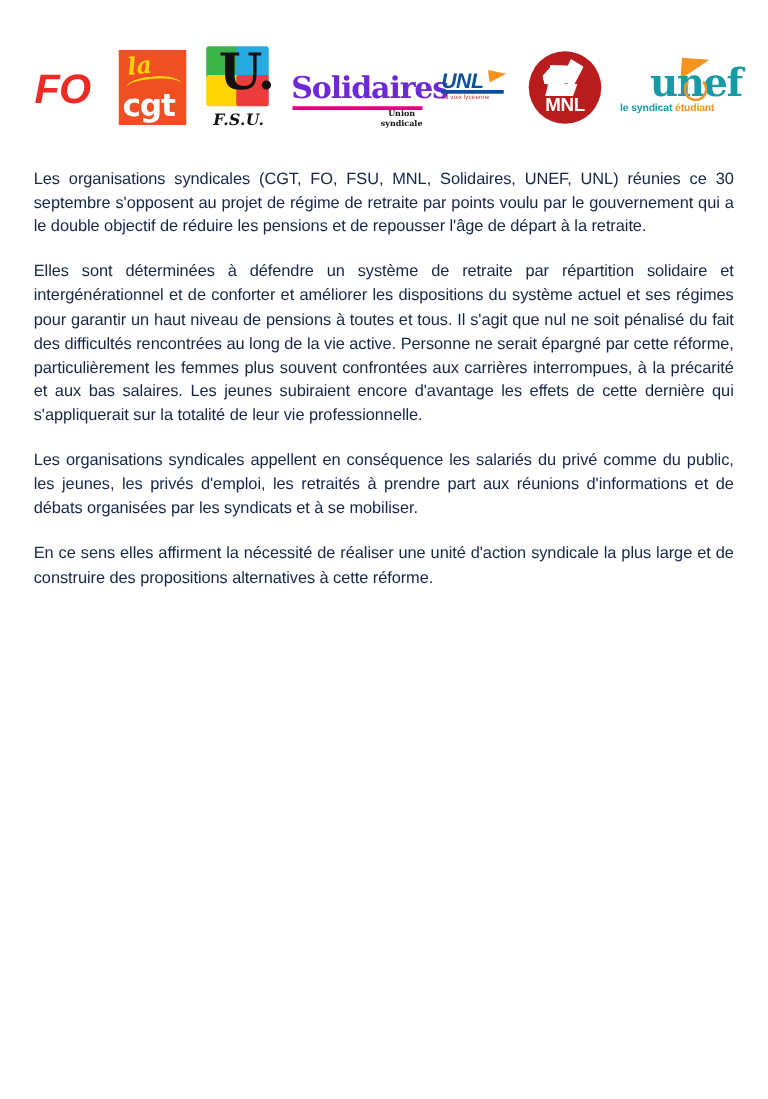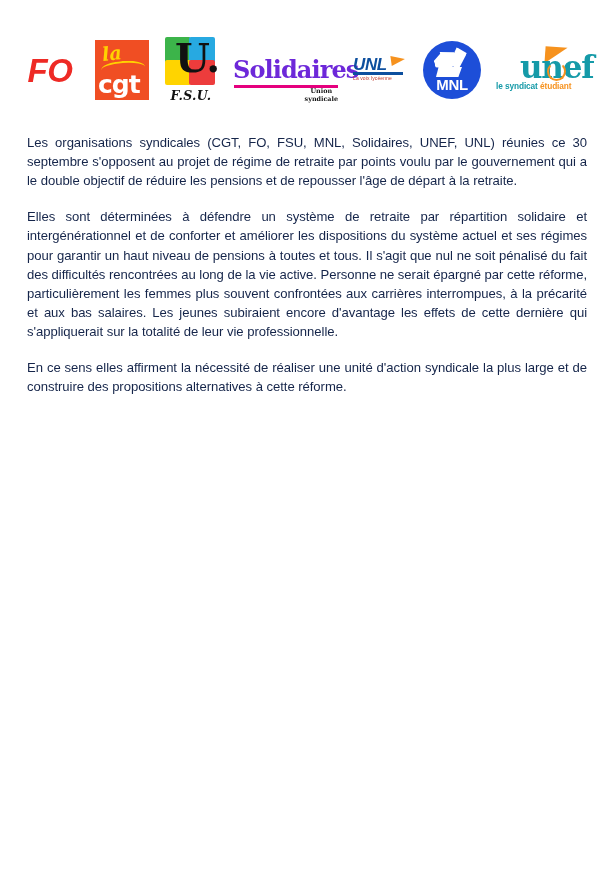--- a/index.html
+++ b/index.html
@@ -237,21 +237,21 @@
     letter-spacing: 0.1px;
     line-height: 1;
     white-space: nowrap;
   }
 
   
   .logo-mnl {
     width: 58px;
     height: 58px;
     border-radius: 50%;
-    background: #1d4ed8;
+    background: #b91c1c;
     position: relative;
     overflow: hidden;
   }
   .logo-mnl .mnl-horn {
     position: absolute;
     left: 11px;
     top: 10px;
     width: 22px;
     height: 19px;
     background: #ffffff;
@@ -433,16 +433,17 @@
       <span class="unef-ring"></span>
       <span class="unef-tag"><span class="t1">le syndicat </span><span class="t2">étudiant</span></span>
     </div>
 
   </div>
 
   <div class="doc">
 
     <p class="para">Les organisations syndicales (CGT, FO, FSU, MNL, Solidaires, UNEF, UNL) réunies ce 30 septembre s'opposent au projet de régime de retraite par points voulu par le gouvernement qui a le double objectif de réduire les pensions et de repousser l'âge de départ à la retraite.</p>
     <p class="para">Elles sont déterminées à défendre un système de retraite par répartition solidaire et intergénérationnel et de conforter et améliorer les dispositions du système actuel et ses régimes pour garantir un haut niveau de pensions à toutes et tous. Il s'agit que nul ne soit pénalisé du fait des difficultés rencontrées au long de la vie active. Personne ne serait épargné par cette réforme, particulièrement les femmes plus souvent confrontées aux carrières interrompues, à la précarité et aux bas salaires. Les jeunes subiraient encore d'avantage les effets de cette dernière qui s'appliquerait sur la totalité de leur vie professionnelle.</p>
+    <p class="para">Les organisations syndicales appellent en conséquence les salariés du privé comme du public, les jeunes, les privés d'emploi, les retraités à prendre part aux réunions d'informations et de débats organisées par les syndicats et à se mobiliser.</p>
     <p class="para">En ce sens elles affirment la nécessité de réaliser une unité d'action syndicale la plus large et de construire des propositions alternatives à cette réforme.</p>
   </div>
 
 </div>
 
 </body></html>

